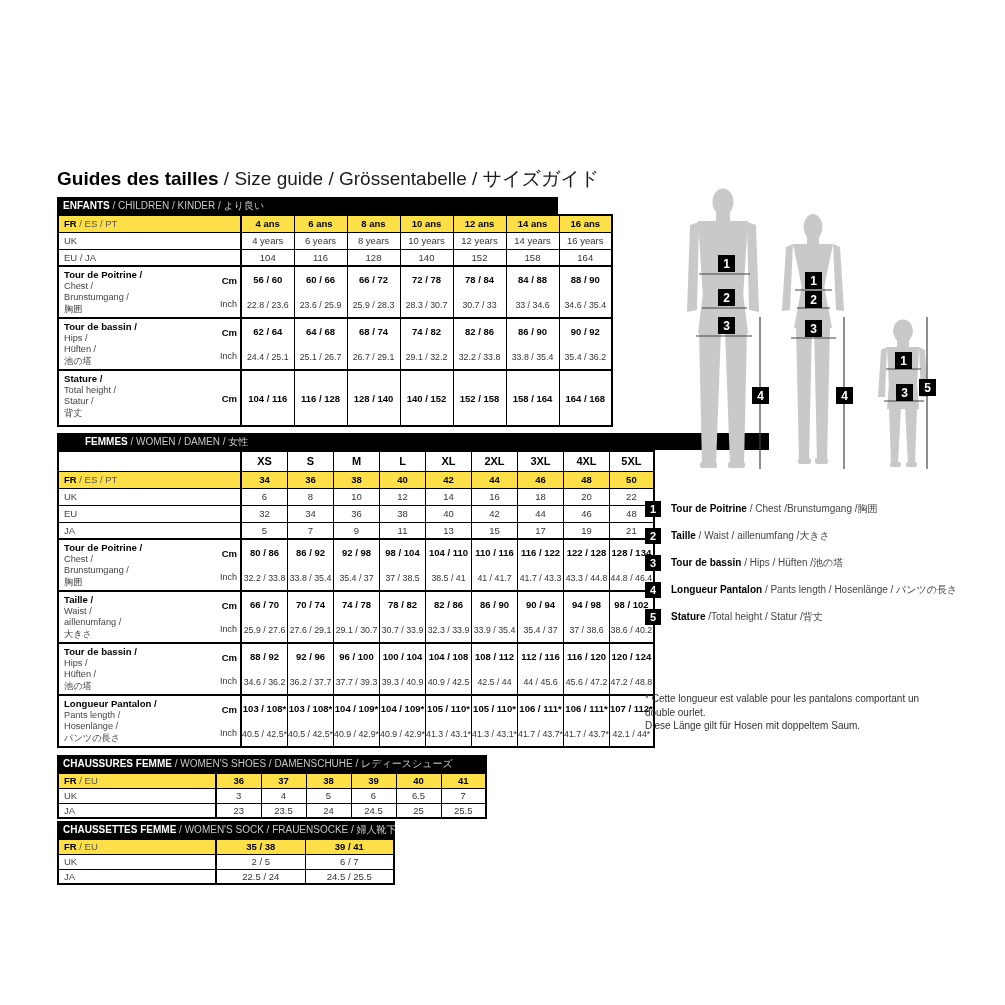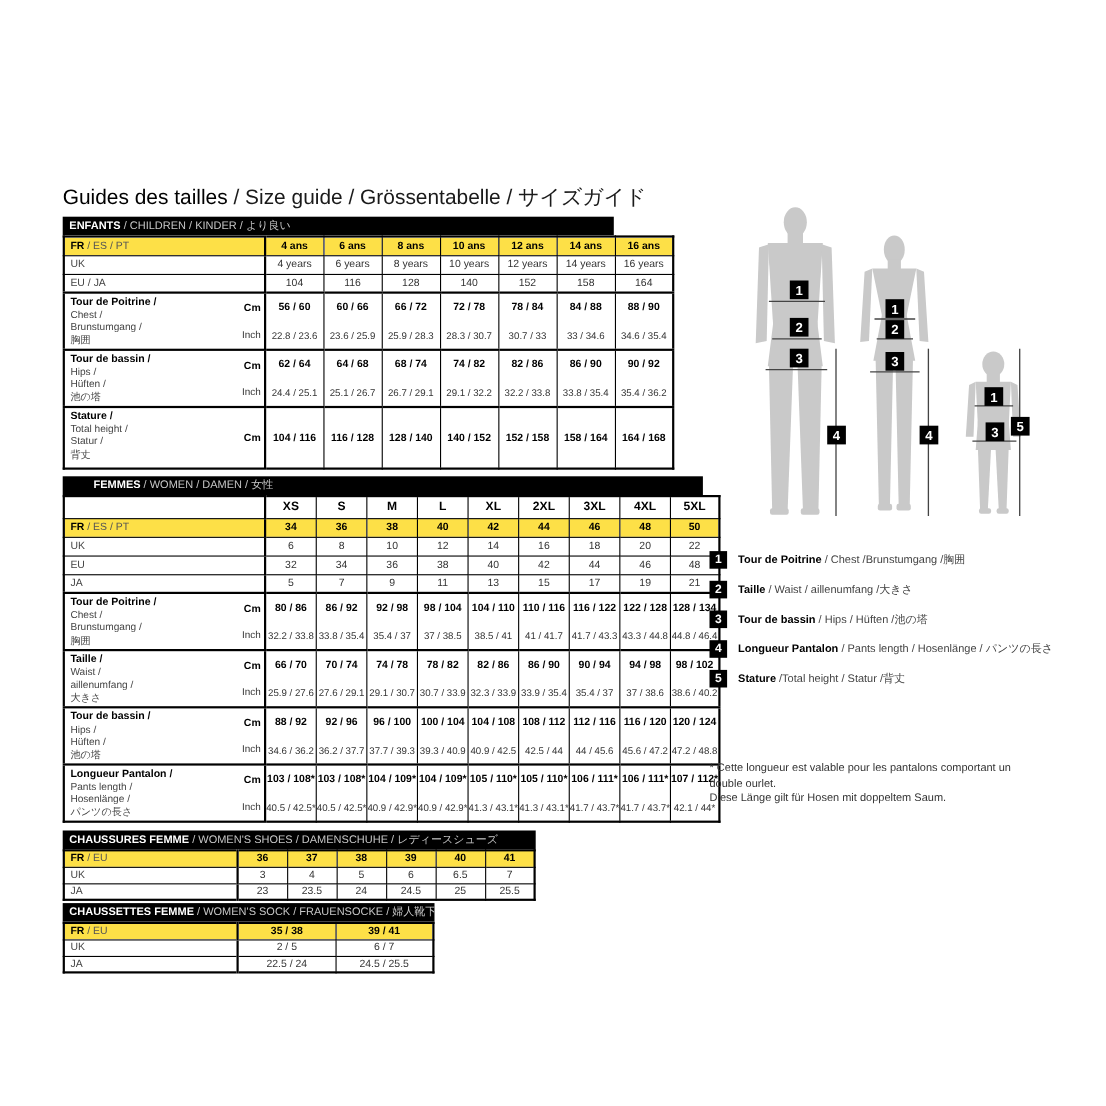--- a/index.html
+++ b/index.html
@@ -4,21 +4,21 @@
 <style>
   html,body { margin:0; padding:0; }
   body {
     width:1005px; height:1005px; background:#fff; position:relative;
     font-family:"Liberation Sans", sans-serif; color:#222;
   }
   .abs { position:absolute; }
 
   
   #page-title { left:57px; top:166px; font-size:19px; color:#1a1a1a; white-space:nowrap; }
-  #page-title b { font-weight:normal; color:#000; }
+  #page-title b { font-weight:bold; color:#000; }
 
   
   .tablewrap { position:absolute; }
   .hdr { background:#000; color:#c8c8c8; font-size:10px; line-height:17px; height:17px;
          padding:0 6px; box-sizing:border-box; white-space:nowrap; overflow:hidden; }
   .hdr b { color:#fff; font-weight:bold; }
   table.tbl { border-collapse:collapse; table-layout:fixed; background:#fff; border:2px solid #000; }
   .tbl td { border:1px solid #000; height:17px; font-size:9.5px; text-align:center;
             color:#333; padding:0 1px; white-space:nowrap; overflow:hidden; box-sizing:border-box; }
   .compact td { height:15px; }
@@ -276,21 +276,21 @@
           <td class="blkv">
             <div class="vwrap">
               <div class="cm">164 / 168</div>
             </div>
           </td>
         </tr>
       </tbody>
     </table>
   </div>
 <div id="tbl-femmes" class="tablewrap">
-    <div class="hdr" style="width: 582px; padding-left: 28px;"><b>FEMMES</b><span> / WOMEN  / DAMEN / 女性</span></div>
+    <div class="hdr" style="width: 712px; padding-left: 28px;"><b>FEMMES</b><span> / WOMEN  / DAMEN / 女性</span></div>
     <table class="tbl">
       <colgroup>
         <col style="width:183px">
         <col style="width:42px">
         <col style="width:42px">
         <col style="width:42px">
         <col style="width:42px">
         <col style="width:42px">
         <col style="width:42px">
         <col style="width:42px">

